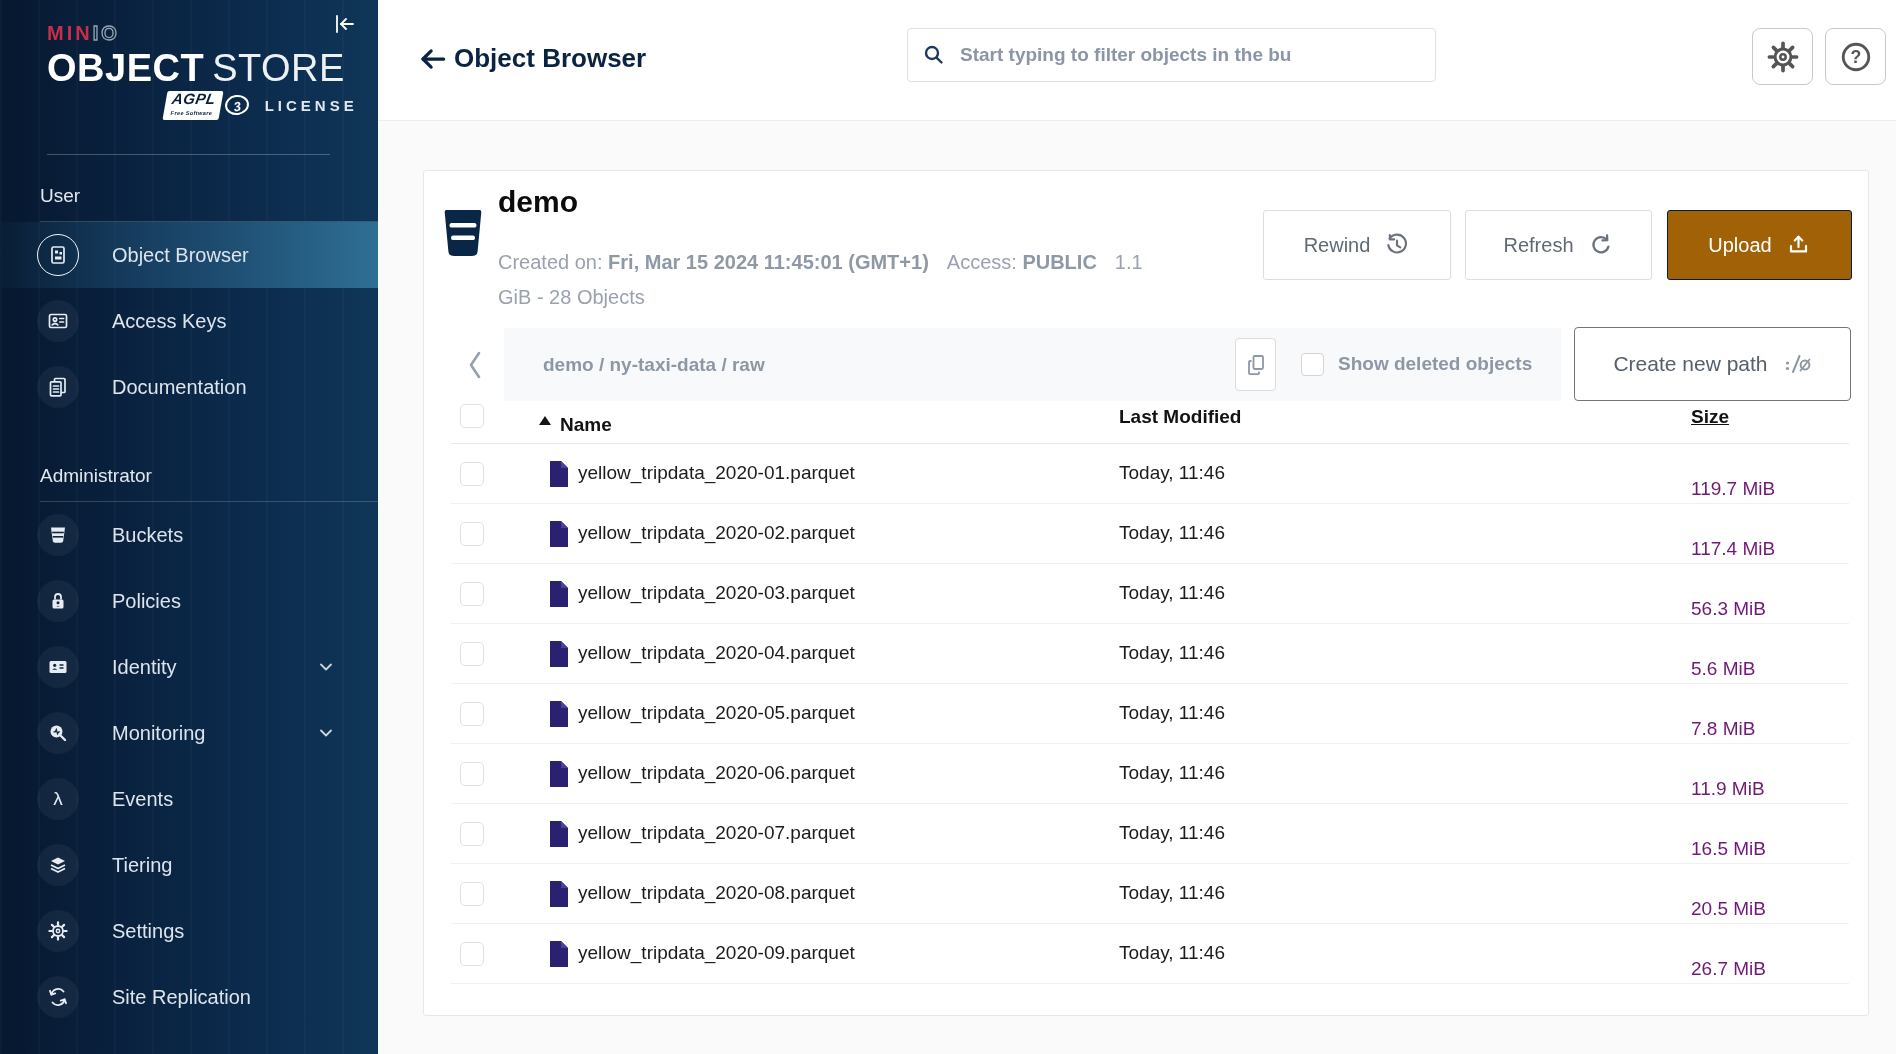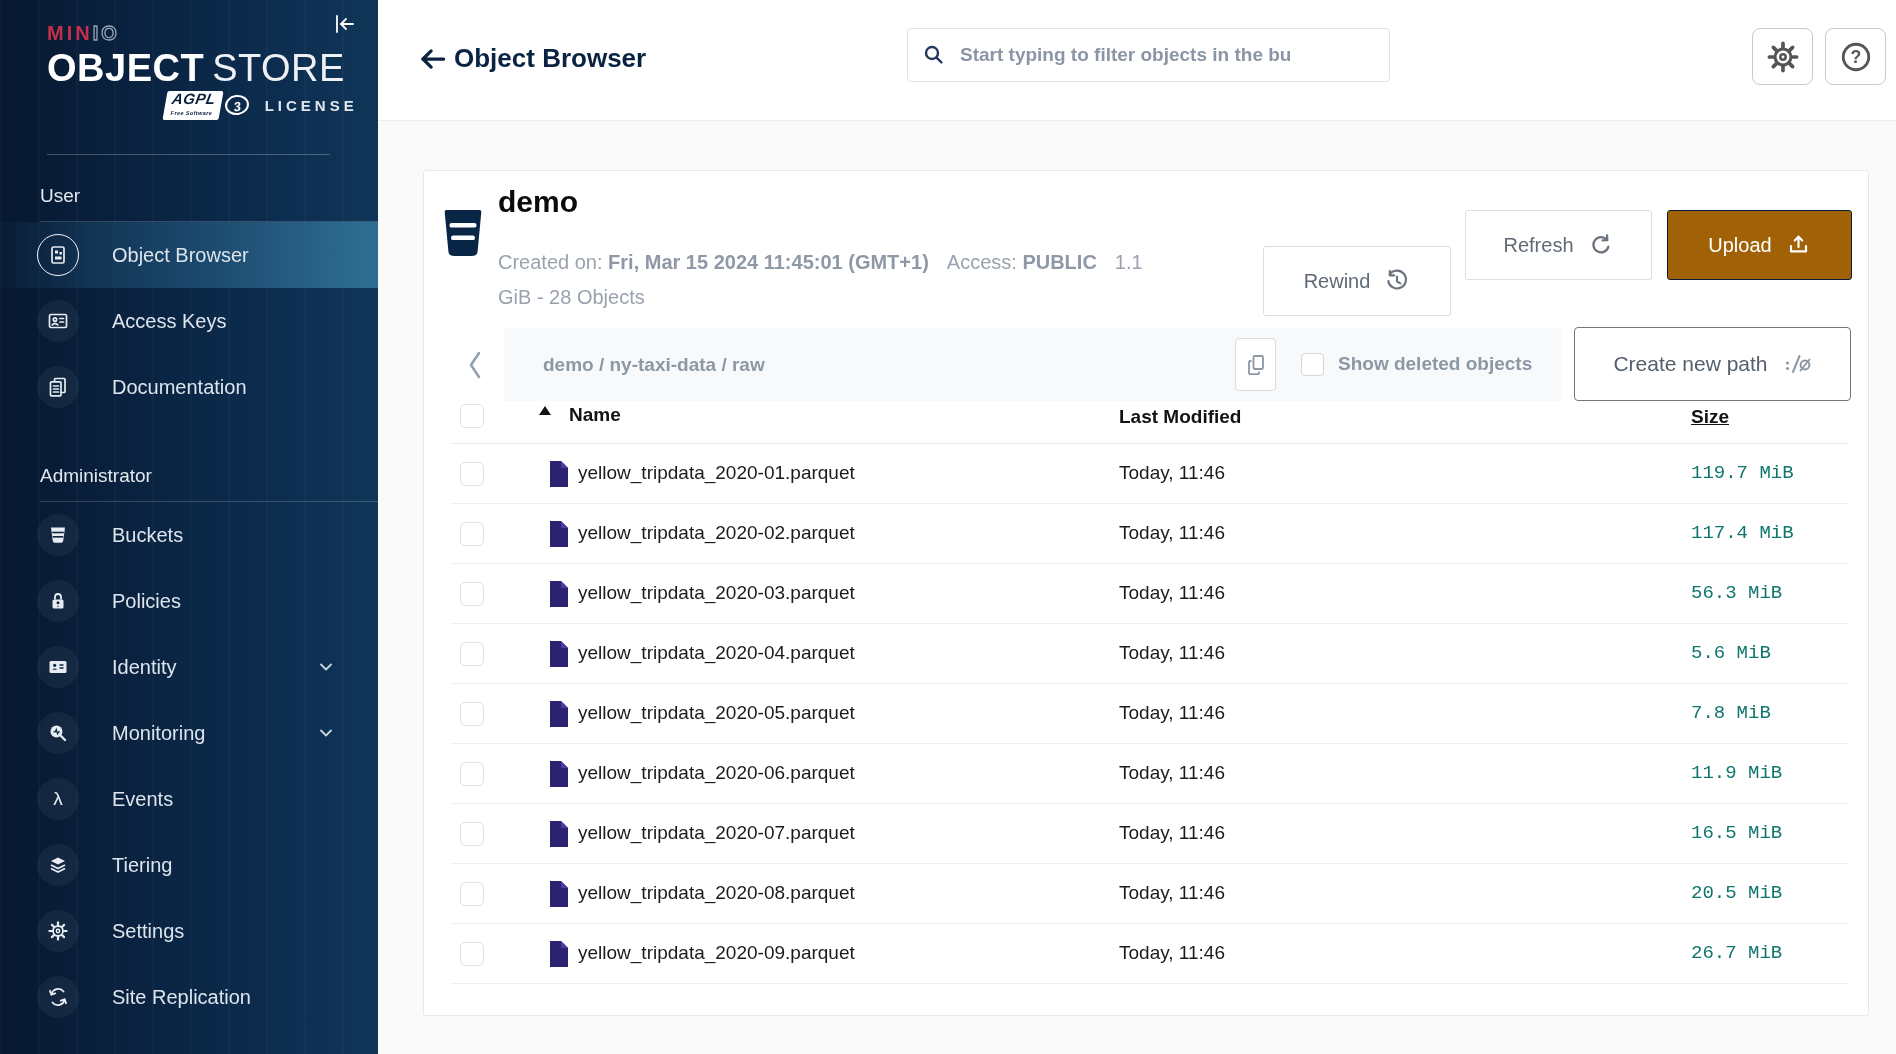--- a/index.html
+++ b/index.html
@@ -34,72 +34,72 @@
     display:flex;align-items:center;justify-content:center;flex:0 0 auto;}
   .side-item.selected .item-circle{border:1.6px solid #f2f5f8;background:transparent;}
   .item-label{margin-left:33px;color:#dde4ec;font-size:20px;}
   .item-chevron{margin-left:auto;margin-right:42px;display:flex;}
   .admin-gap{margin-top:45px;}
 
   
   .topbar{position:absolute;left:378px;top:0;width:1518px;height:121px;background:#fff;border-bottom:1px solid #ededed;}
   .back-btn{position:absolute;left:40px;top:44px;width:30px;height:30px;cursor:pointer;}
   .page-title{position:absolute;left:76px;top:43px;margin:0;font-size:26px;font-weight:700;color:#0A2342;}
-  .searchbox{position:absolute;left:529px;top:28px;width:483px;height:54px;border:1px solid #e2e2e2;border-radius:4px;
+  .searchbox{position:absolute;left:529px;top:28px;width:529px;height:54px;border:1px solid #e2e2e2;border-radius:4px;
     background:#fff;display:flex;align-items:center;padding:12px 14px;overflow:hidden;}
   .searchbox input{border:none;outline:none;flex:1;margin-left:12px;font-size:19px;font-weight:600;color:#444;min-width:0;}
   .searchbox input::placeholder{color:#8B95A5;opacity:1;}
   .iconbtn{position:absolute;top:28px;width:61px;height:57px;background:#fff;border:1px solid #c9c9c9;border-radius:8px;
     display:flex;align-items:center;justify-content:center;cursor:pointer;}
   .gear-btn{left:1374px;} .help-btn{left:1447px;}
 
   
   .content{position:absolute;left:378px;top:121px;width:1518px;height:933px;background:#fafafa;padding-left:25px;}
   .card{position:absolute;left:45px;top:49px;width:1446px;height:846px;background:#fff;border:1px solid #e8e8e8;border-radius:3px;}
   .bucket-icon{position:absolute;left:19px;top:37px;}
   .bucket-title{position:absolute;left:74px;top:14px;margin:0;font-size:30px;font-weight:700;color:#0b0b0b;}
   .bucket-meta{position:absolute;left:74px;top:54px;width:760px;font-size:20px;line-height:35px;color:#99a2ae;}
   .meta-b{font-weight:700;color:#8f99a6;}
   .meta-gap{display:inline-block;width:18px;}
   .nowrap{white-space:nowrap;}
   .act-btn{position:absolute;top:39px;height:70px;border-radius:3px;display:flex;align-items:center;justify-content:center;
     gap:14px;font-size:20px;cursor:pointer;background:#fff;border:1px solid #dedede;color:#5f6a75;}
-  .rewind-btn{left:839px;width:188px;margin-top:36px;}
+  .rewind-btn{left:839px;width:188px;}
   .refresh-btn{left:1041px;width:187px;}
   .upload-btn{left:1243px;width:185px;background:#a16207;border:1px solid #081C42;color:#fff;}
 
   .pathbar{position:absolute;left:0;top:157px;width:1446px;height:73px;}
   .crumb-back{position:absolute;left:36px;top:0;width:30px;height:73px;display:flex;align-items:center;justify-content:center;cursor:pointer;}
   .crumb-strip{position:absolute;left:80px;top:0;width:1057px;height:73px;background:#f8f9fa;display:flex;align-items:center;}
   .crumb-text{margin-left:39px;color:#8d98a5;font-size:19px;font-weight:600;}
   .copy-btn{position:absolute;left:811px;top:10px;width:41px;height:53px;background:#fff;border:1px solid #dcdcdc;border-radius:4px;
     display:flex;align-items:center;justify-content:center;cursor:pointer;}
   .del-check{position:absolute;left:877px;top:25px;width:23px;height:23px;appearance:none;-webkit-appearance:none;
     border:1.5px solid #d5d5d5;border-radius:4px;background:#fff;cursor:pointer;margin:0;}
   .del-label{position:absolute;left:914px;top:25px;color:#8d98a5;font-size:19px;font-weight:600;}
   .newpath-btn{position:absolute;left:1150px;top:-1px;width:277px;height:74px;background:#fff;border:1px solid #757575;border-radius:4px;
     display:flex;align-items:center;justify-content:center;gap:16px;font-size:21px;color:#55606c;cursor:pointer;}
 
   .tablewrap{position:absolute;left:27px;top:217px;width:1398px;}
   .thead{position:relative;height:56px;border-bottom:1px solid #e9e9e9;}
   .thead .cb{left:9px;top:16px;}
-  .name-h{position:absolute;left:88px;top:16px;display:flex;align-items:center;gap:18px;}
+  .name-h{position:absolute;left:88px;top:26px;display:flex;align-items:center;gap:9px;}
   .sort-tri{width:0;height:0;border-left:6px solid transparent;border-right:6px solid transparent;border-bottom:9px solid #141414;
     transform:translateY(-5px);}
   .hlabel{font-size:19px;font-weight:700;color:#121212;}
   .mod-h{position:absolute;left:668px;top:18px;}
   .size-h{position:absolute;left:1240px;top:18px;text-decoration:underline;}
   .trow{position:relative;height:60px;border-bottom:1px solid #f0f0f0;}
   .cb{position:absolute;width:24px;height:24px;appearance:none;-webkit-appearance:none;border:1.5px solid #e2e2e2;border-radius:5px;
     background:#fff;cursor:pointer;margin:0;}
   .trow .cb{left:9px;top:18px;}
   .file-ic{position:absolute;left:97px;top:16px;}
   .fname{position:absolute;left:127px;top:18px;font-size:19px;color:#1b1b1b;cursor:pointer;}
   .fmod{position:absolute;left:668px;top:18px;font-size:19px;color:#1b1b1b;}
-  .fsize{position:absolute;left:1240px;top:18px;font-size:19px;color:#0f766e;font-family:Liberation Mono, monospace;}
+  .fsize{position:absolute;left:1240px;top:34px;font-size:19px;color:#701a75;}
 </style>
 </head>
 <body>
 
 <div id="stage">
 
   <aside class="sidebar">
     <span class="collapse-btn">
       <svg width="24" height="24" viewBox="0 0 24 24">
           <g stroke="#fff" stroke-width="1.8" fill="none" stroke-linecap="round">

